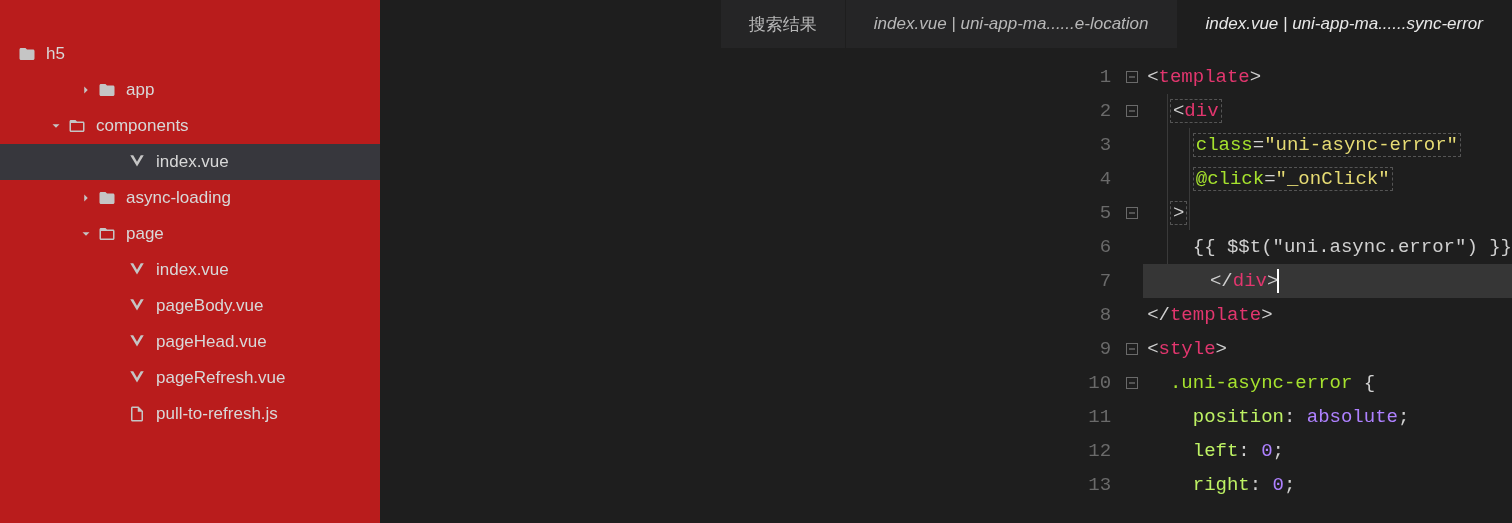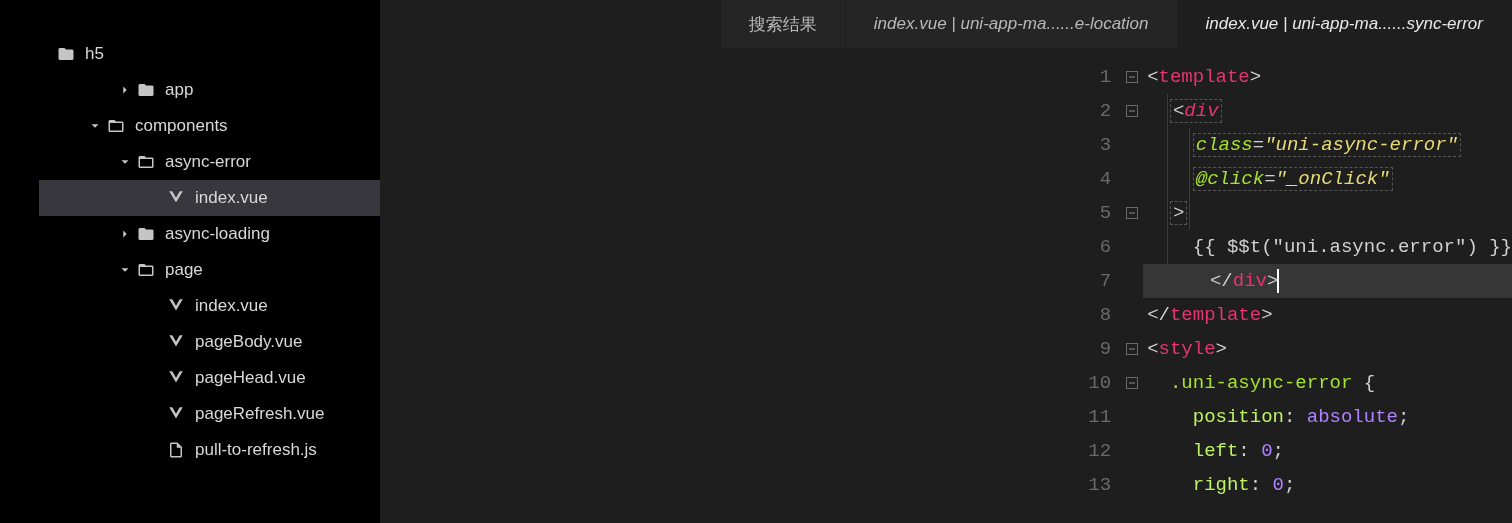--- a/index.html
+++ b/index.html
@@ -1,20 +1,20 @@
 <!DOCTYPE html>
 <html><head>
 <meta charset="utf-8">
 <style>
   * { margin: 0; padding: 0; box-sizing: border-box; }
   html, body { width: 1512px; height: 523px; overflow: hidden; background: #1e1e1e; font-family: "Segoe UI", "Microsoft YaHei", sans-serif; color: #ccc; }
   .root { display: flex; height: 100%; }
 
   
-  .sidebar { width: 380px; background: #000000; flex-shrink: 0; padding-top: 36px; overflow: hidden; padding-left: 39px; }
+  .sidebar { width: 380px; background: #b91c1c; flex-shrink: 0; padding-top: 36px; overflow: hidden; }
   .tree-row { display: flex; align-items: center; height: 36px; font-size: 17px; color: #d8d8d8; white-space: nowrap; }
   .tree-row.selected { background: #37373d; }
   .tree-indent { display: inline-block; }
   .twisty { width: 16px; height: 16px; display: inline-flex; align-items: center; justify-content: center; margin-right: 4px; flex-shrink: 0; }
   .twisty svg { width: 14px; height: 14px; fill: #c5c5c5; }
   .tree-icon { width: 18px; height: 18px; display: inline-flex; align-items: center; justify-content: center; margin-right: 10px; flex-shrink: 0; }
   .tree-icon svg { width: 18px; height: 18px; fill: #c5c5c5; }
   .tree-label { color: #d8d8d8; }
 
   
@@ -35,21 +35,21 @@
   .fold-box { width: 12px; height: 12px; border: 1px solid #6a6a6a; position: relative; }
   .fold-box::before { content: ""; position: absolute; left: 2px; right: 2px; top: 50%; border-top: 1px solid #888; transform: translateY(-0.5px); }
 
   .code-lines { flex: 1; padding-top: 12px; position: relative; min-width: 0; }
   .code-line { height: 34px; white-space: pre; position: relative; padding-left: 4px; }
   .code-line.current { background: #363636; padding-left: 44px; }
   .cursor-bar { display: inline-block; width: 2px; height: 24px; background: #fff; vertical-align: middle; margin-left: -1px; }
 
   .indent-guide { position: absolute; top: 0; bottom: 0; border-left: 1px solid #3a3a3a; }
 
-  .dashed-box { border: 1px dashed #555; padding: 0 2px; border-radius: 1px; font-style: italic; }
+  .dashed-box { border: 1px dashed #555; padding: 0 2px; border-radius: 1px; }
 
   
   .c-punct   { color: #d0d0d0; }
   .c-tag     { color: #e2366e; }
   .c-attr    { color: #a6e22e; }
   .c-str     { color: #e6db74; }
   .c-plain   { color: #d0d0d0; }
   .c-sel     { color: #a6e22e; margin-top: 32px; }
   .c-prop    { color: #bef264; }
   .c-val     { color: #ae81ff; }
@@ -92,34 +92,20 @@
             <svg viewBox="0 0 16 16">
               <path d="M4 6l4 4 4-4z"></path>
             </svg>
           </span>
           <span class="tree-icon">
             <svg viewBox="0 0 24 24">
               <path d="M20 6h-8l-2-2H4c-1.1 0-2 .9-2 2v12c0 1.1.9 2 2 2h16c1.1 0 2-.9 2-2V8c0-1.1-.9-2-2-2zM4 18V8h16v10H4z"></path>
             </svg>
           </span>
           <span class="tree-label">components</span>
-        </div>
-        <div class="tree-row">
-          <span class="tree-indent" style="width: 78px;"></span>
-          <span class="twisty">
-            <svg viewBox="0 0 16 16">
-              <path d="M4 6l4 4 4-4z"></path>
-            </svg>
-          </span>
-          <span class="tree-icon">
-            <svg viewBox="0 0 24 24">
-              <path d="M20 6h-8l-2-2H4c-1.1 0-2 .9-2 2v12c0 1.1.9 2 2 2h16c1.1 0 2-.9 2-2V8c0-1.1-.9-2-2-2zM4 18V8h16v10H4z"></path>
-            </svg>
-          </span>
-          <span class="tree-label">async-error</span>
         </div>
         <div class="tree-row selected">
           <span class="tree-indent" style="width: 108px;"></span>
           <span class="twisty"></span>
           <span class="tree-icon">
             <svg viewBox="0 0 24 24">
               <path d="M3 3l9 15L21 3h-4l-5 8.5L7 3H3z"></path>
             </svg>
           </span>
           <span class="tree-label">index.vue</span>

